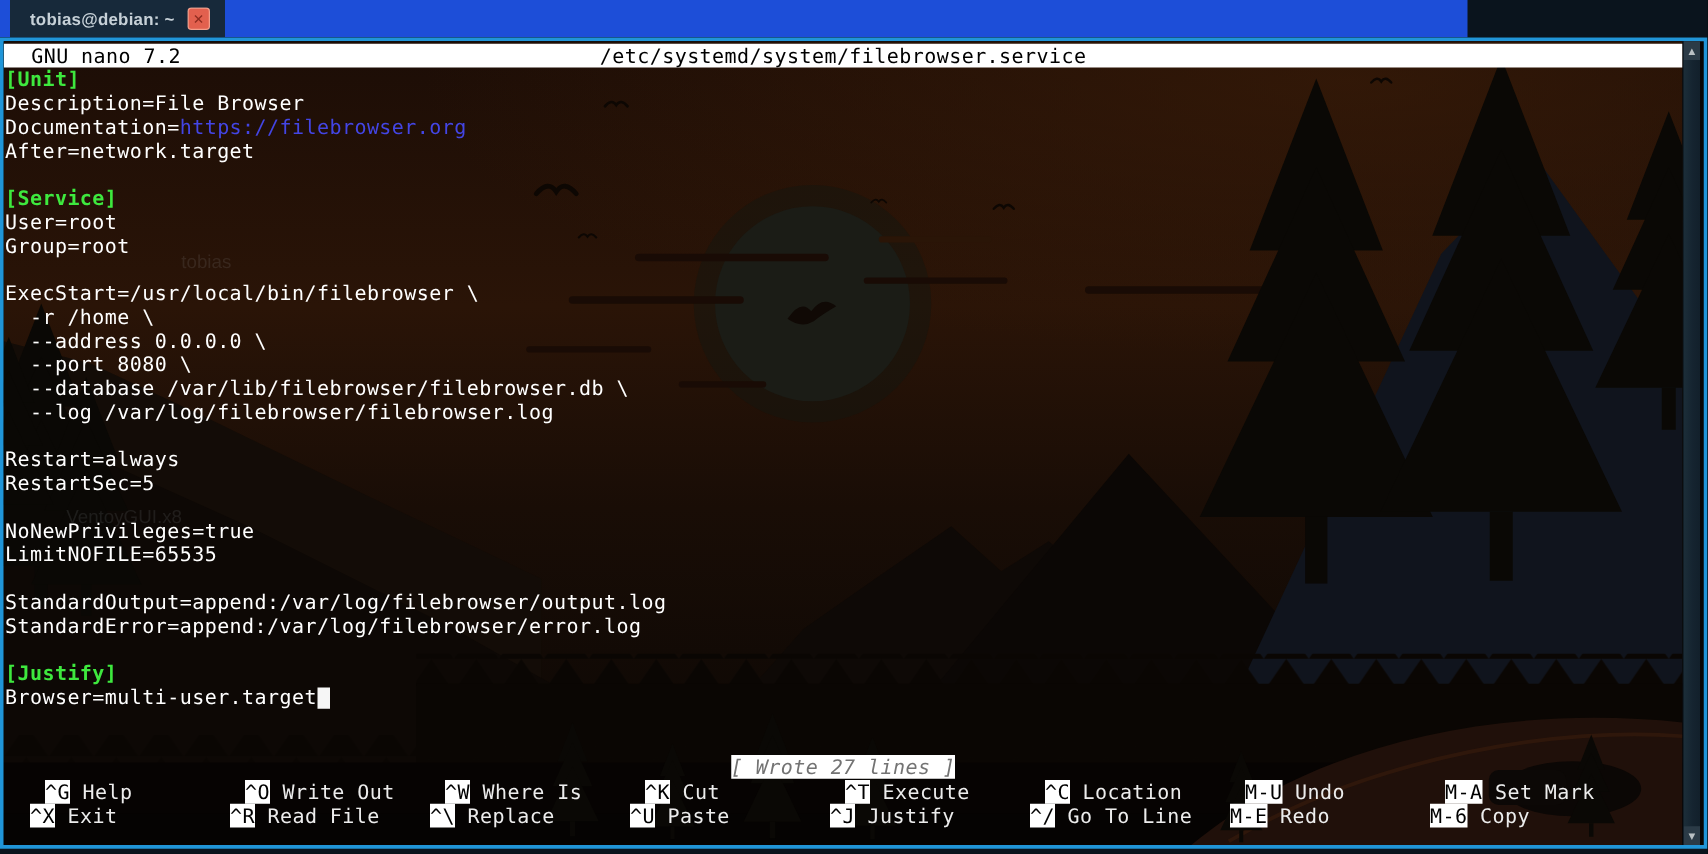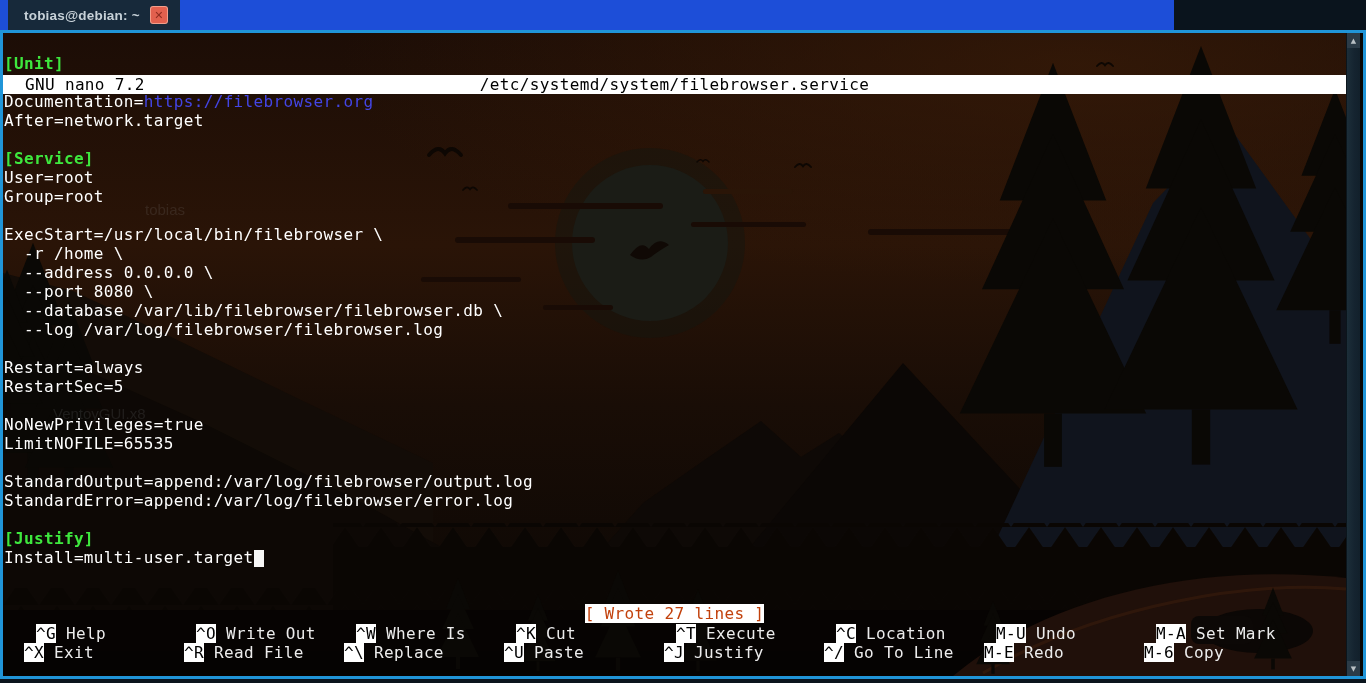--- a/index.html
+++ b/index.html
@@ -26,36 +26,36 @@
   
   .wallpaper { position:absolute; inset:0; z-index:0; }
   .desk-label { position:absolute; z-index:0; font-family:"Liberation Sans", sans-serif;
                 font-size:15px; color:rgba(205,215,225,0.10); }
   .lbl-0 { left:142px; top:168px; }
   .lbl-1 { left:50px;  top:372px; }
 
   
   .nano-header { position:absolute; top:2px; left:0; width:100%; height:19px; z-index:2;
                  background:#ffffff; color:#000; font-size:16px; line-height:19px;
-                 letter-spacing:.35px;margin-top:40px; }
+                 letter-spacing:.35px; }
   .nano-app { white-space:pre; position:absolute; left:2px; top:0; }
   .nano-file { position:absolute; left:0; right:0; top:0; text-align:center; }
 
   .buffer { position:absolute; top:21px; left:1px; right:0; z-index:1; }
   .term-row { height:19px; line-height:19px; font-size:16px; letter-spacing:.35px;
               white-space:pre; color:#ececec; }
   .seg-plain   { color:#ffffff; }
   .seg-section { color:#3ee83e; font-weight:bold; }
   .seg-url     { color:#4345e4; }
   .cursor { display:inline-block; width:10px; height:17px; background:#f6f6f6;
             vertical-align:text-bottom; }
 
   .status-line { position:absolute; top:572px; left:0; width:100%; text-align:center;
                  z-index:1; font-size:16px; line-height:18px; letter-spacing:.35px; }
-  .inv { background:#ffffff; color:#c2410c; white-space:pre; }
+  .inv { background:#ffffff; color:#737373; white-space:pre;font-style:italic; }
 
   .shortcut-row { position:absolute; left:1px; display:flex; z-index:1; }
   .row-1 { top:591px;margin-left:32px; } .row-2 { top:610px;padding-left:20px; }
   .sc { width:160px; height:19px; line-height:19px; font-size:16px; letter-spacing:.35px;
         white-space:pre; overflow:visible; flex:0 0 160px; }
   .sc .key { background:#ffffff; color:#000; }
   .sc .lab { color:#ececec; margin-left:10px; }
 
   
   .scrollbar { width:14px; height:643px; background:#16262f; border-left:1px solid #0b151c;
@@ -187,21 +187,21 @@
         <div class="term-row"><span class="seg-plain">Restart=always</span></div>
         <div class="term-row"><span class="seg-plain">RestartSec=5</span></div>
         <div class="term-row"></div>
         <div class="term-row"><span class="seg-plain">NoNewPrivileges=true</span></div>
         <div class="term-row"><span class="seg-plain">LimitNOFILE=65535</span></div>
         <div class="term-row"></div>
         <div class="term-row"><span class="seg-plain">StandardOutput=append:/var/log/filebrowser/output.log</span></div>
         <div class="term-row"><span class="seg-plain">StandardError=append:/var/log/filebrowser/error.log</span></div>
         <div class="term-row"></div>
         <div class="term-row"><span class="seg-section">[Justify]</span></div>
-        <div class="term-row"><span class="seg-plain">Install=multi-user.target</span><span class="cursor"></span></div>
+        <div class="term-row"><span class="seg-plain">Browser=multi-user.target</span><span class="cursor"></span></div>
       </div>
 
     <div class="status-line">
       <span class="inv">[ Wrote 27 lines ]</span>
     </div>
 
     <div class="shortcut-row row-1">
         <div class="sc"><span class="key">^G</span><span class="lab">Help</span></div>
         <div class="sc"><span class="key">^O</span><span class="lab">Write Out</span></div>
         <div class="sc"><span class="key">^W</span><span class="lab">Where Is</span></div>

